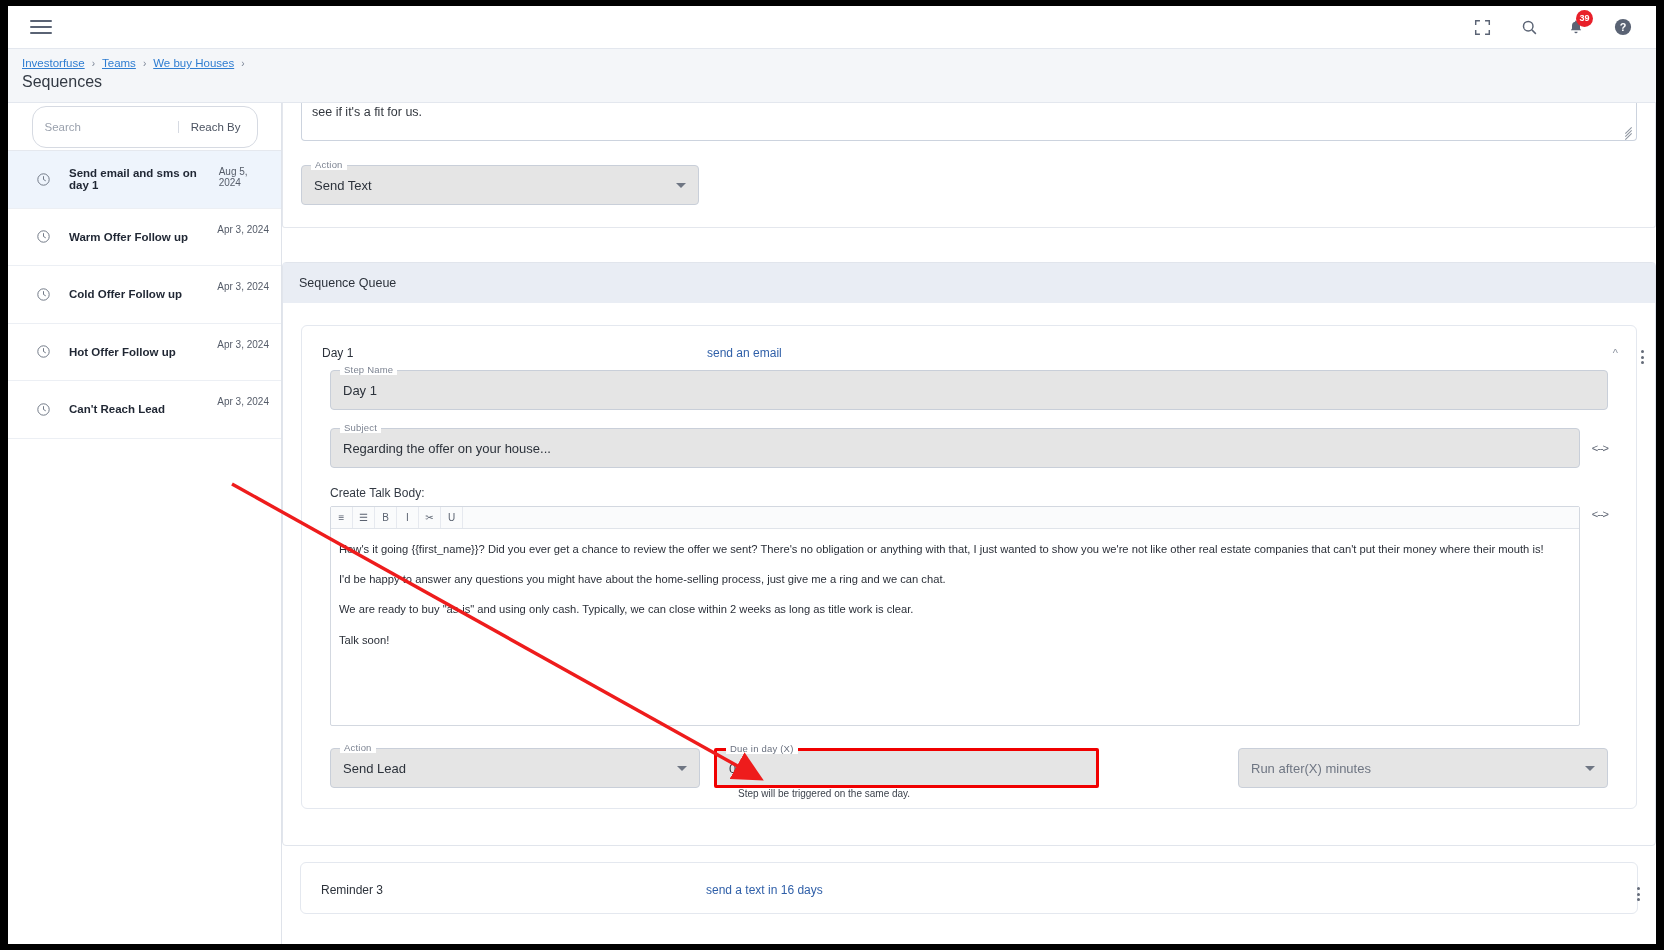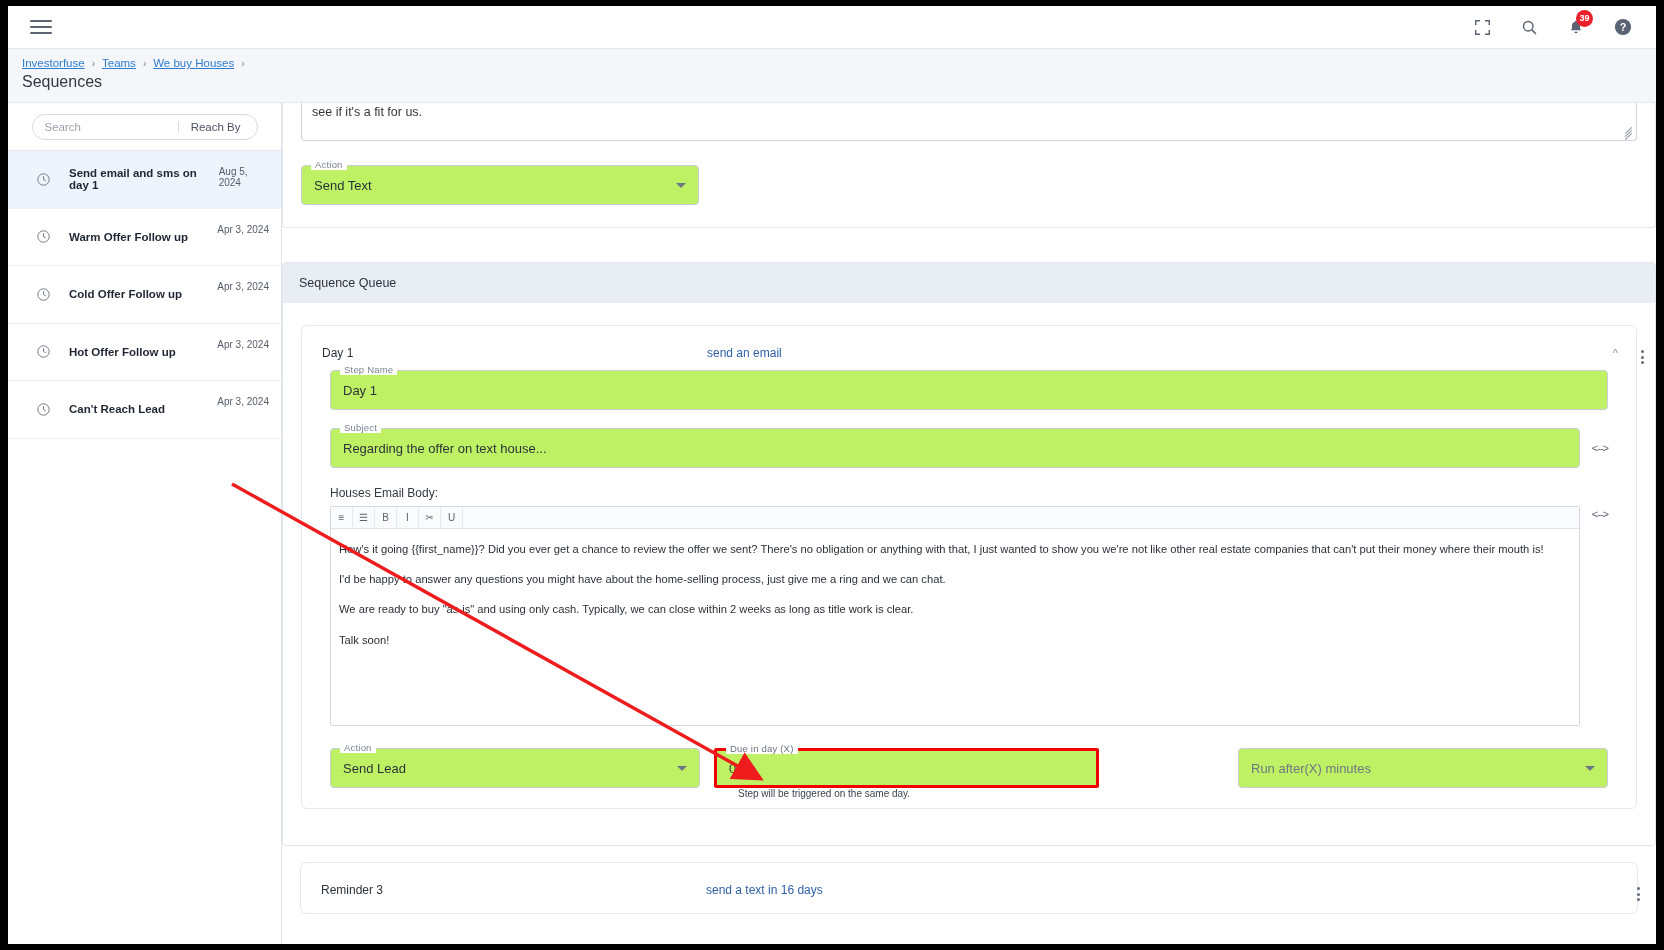--- a/index.html
+++ b/index.html
@@ -67,21 +67,21 @@
   .sidebar {
     width: 274px; flex: none;
     border-right: 1px solid #dfe3ea;
     background: #fff;
   }
   .searchrow {
     height: 48px; display: flex; align-items: center; justify-content: center;
     border-bottom: 1px solid #e5e8ee;
   }
   .searchpill {
-    width: 226px; height: 26px;
+    width: 226px; height: 42px;
     border: 1px solid #d6dae2; border-radius: 14px;
     display: flex; align-items: center;
     font-size: 11.5px;
   }
   .searchpill .sinput {
     flex: 1; padding-left: 12px; color: #9aa1ad; cursor: text;
   }
   .searchpill .sortby {
     padding: 0 16px 0 12px; color: #4a5260;
     border-left: 1px solid #d6dae2; cursor: pointer;
@@ -120,21 +120,21 @@
   .resizer {
     position: absolute; right: 3px; bottom: 3px;
     width: 9px; height: 9px; cursor: nwse-resize;
   }
   .resizer i { display:block; height:1px; background:#8d949f; margin-top:2px; transform: rotate(-45deg);}
 
   
   .ofield {
     position: relative; border: 1px solid #c9cfd9; border-radius: 4px;
     height: 40px; display: flex; align-items: center;
-    padding: 0 12px; background: #bef264;
+    padding: 0 12px; background: #e5e5e5;
   }
   .ofield > .lg {
     position: absolute; top: -7px; left: 9px;
     background: #fff; padding: 0 4px;
     font-size: 9.5px; color: #7d8492; letter-spacing: .2px;
   }
   .ofield .val { font-size: 13px; color: #2c323b; }
   .ofield .caret {
     margin-left: auto; width: 0; height: 0;
     border-left: 5px solid transparent; border-right: 5px solid transparent;
@@ -378,26 +378,26 @@
           <div class="field-row">
             <div class="ofield">
               <span class="lg">Step Name</span>
               <span class="val">Day 1</span>
             </div>
           </div>
 
           <div class="field-row">
             <div class="ofield">
               <span class="lg">Subject</span>
-              <span class="val">Regarding the offer on text house...</span>
+              <span class="val">Regarding the offer on your house...</span>
             </div>
             <span class="code-btn">&lt;--&gt;</span>
           </div>
 
-          <div class="ebody-label">Houses Email Body:</div>
+          <div class="ebody-label">Create Talk Body:</div>
 
           <div class="editor-wrap">
             <div class="editor">
               <div class="etoolbar" id="etoolbar">
                   <div class="tb">≡</div>
                   <div class="tb">☰</div>
                   <div class="tb">B</div>
                   <div class="tb">I</div>
                   <div class="tb">✂</div>
                   <div class="tb">U</div>

